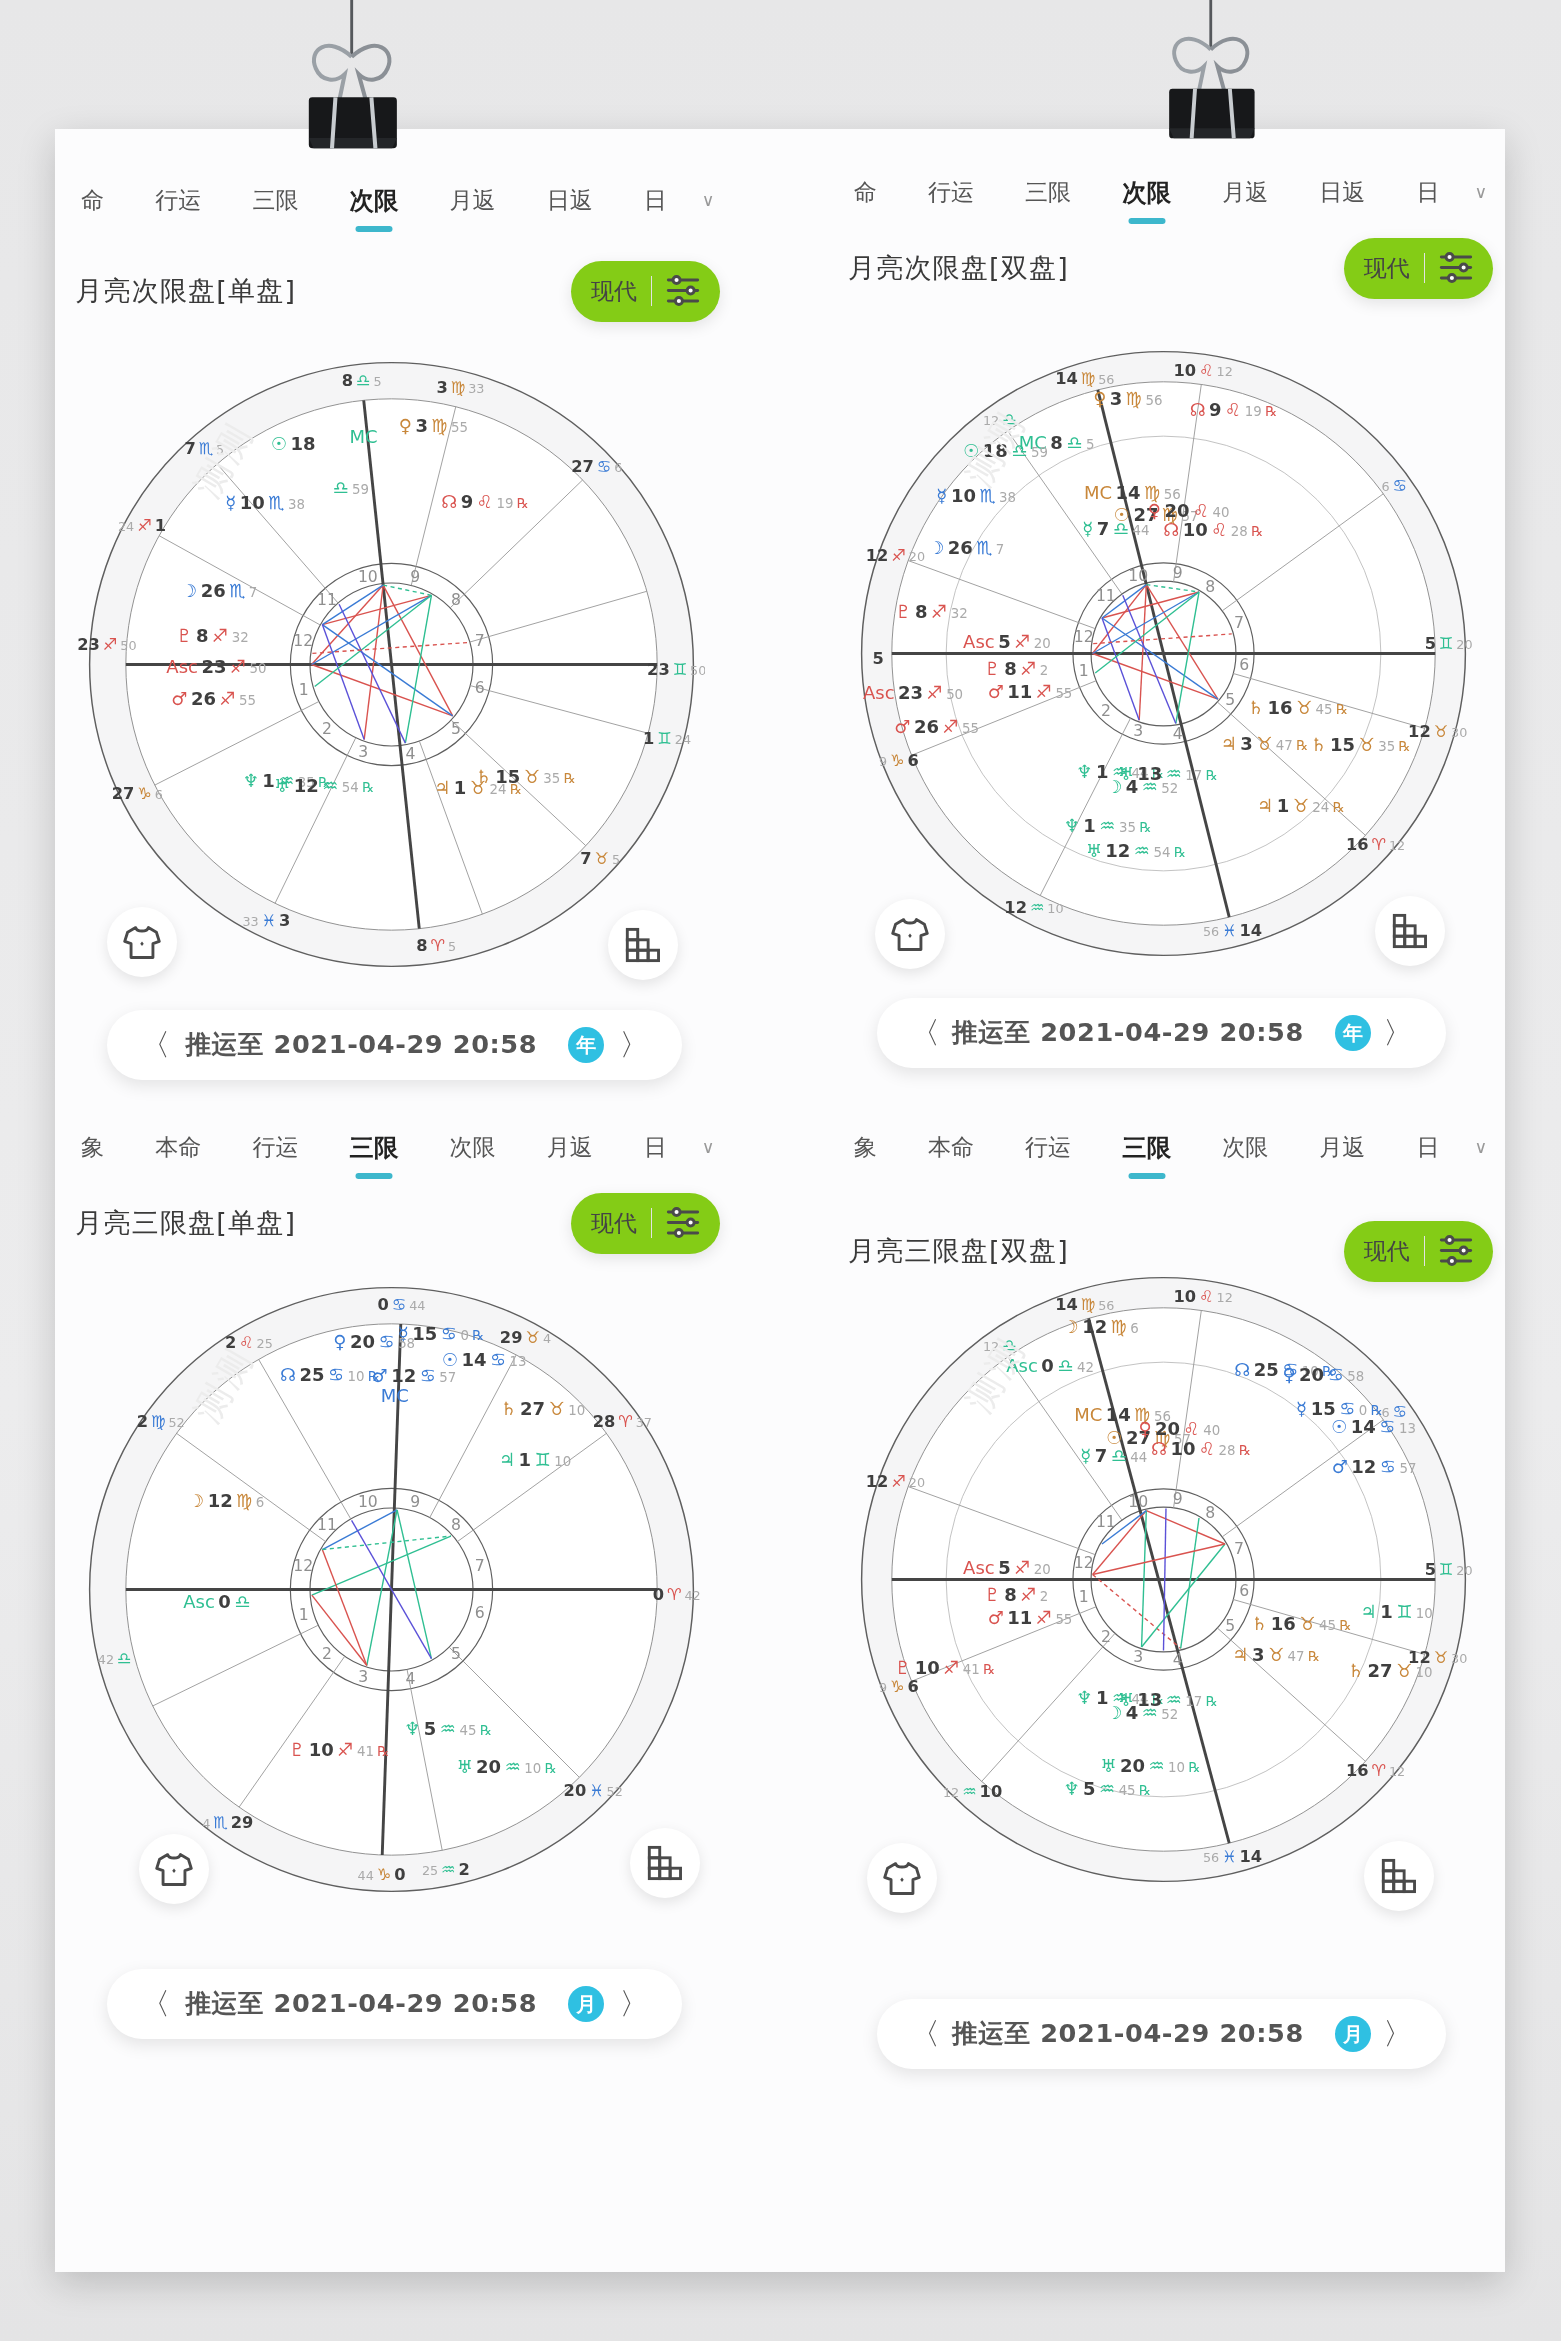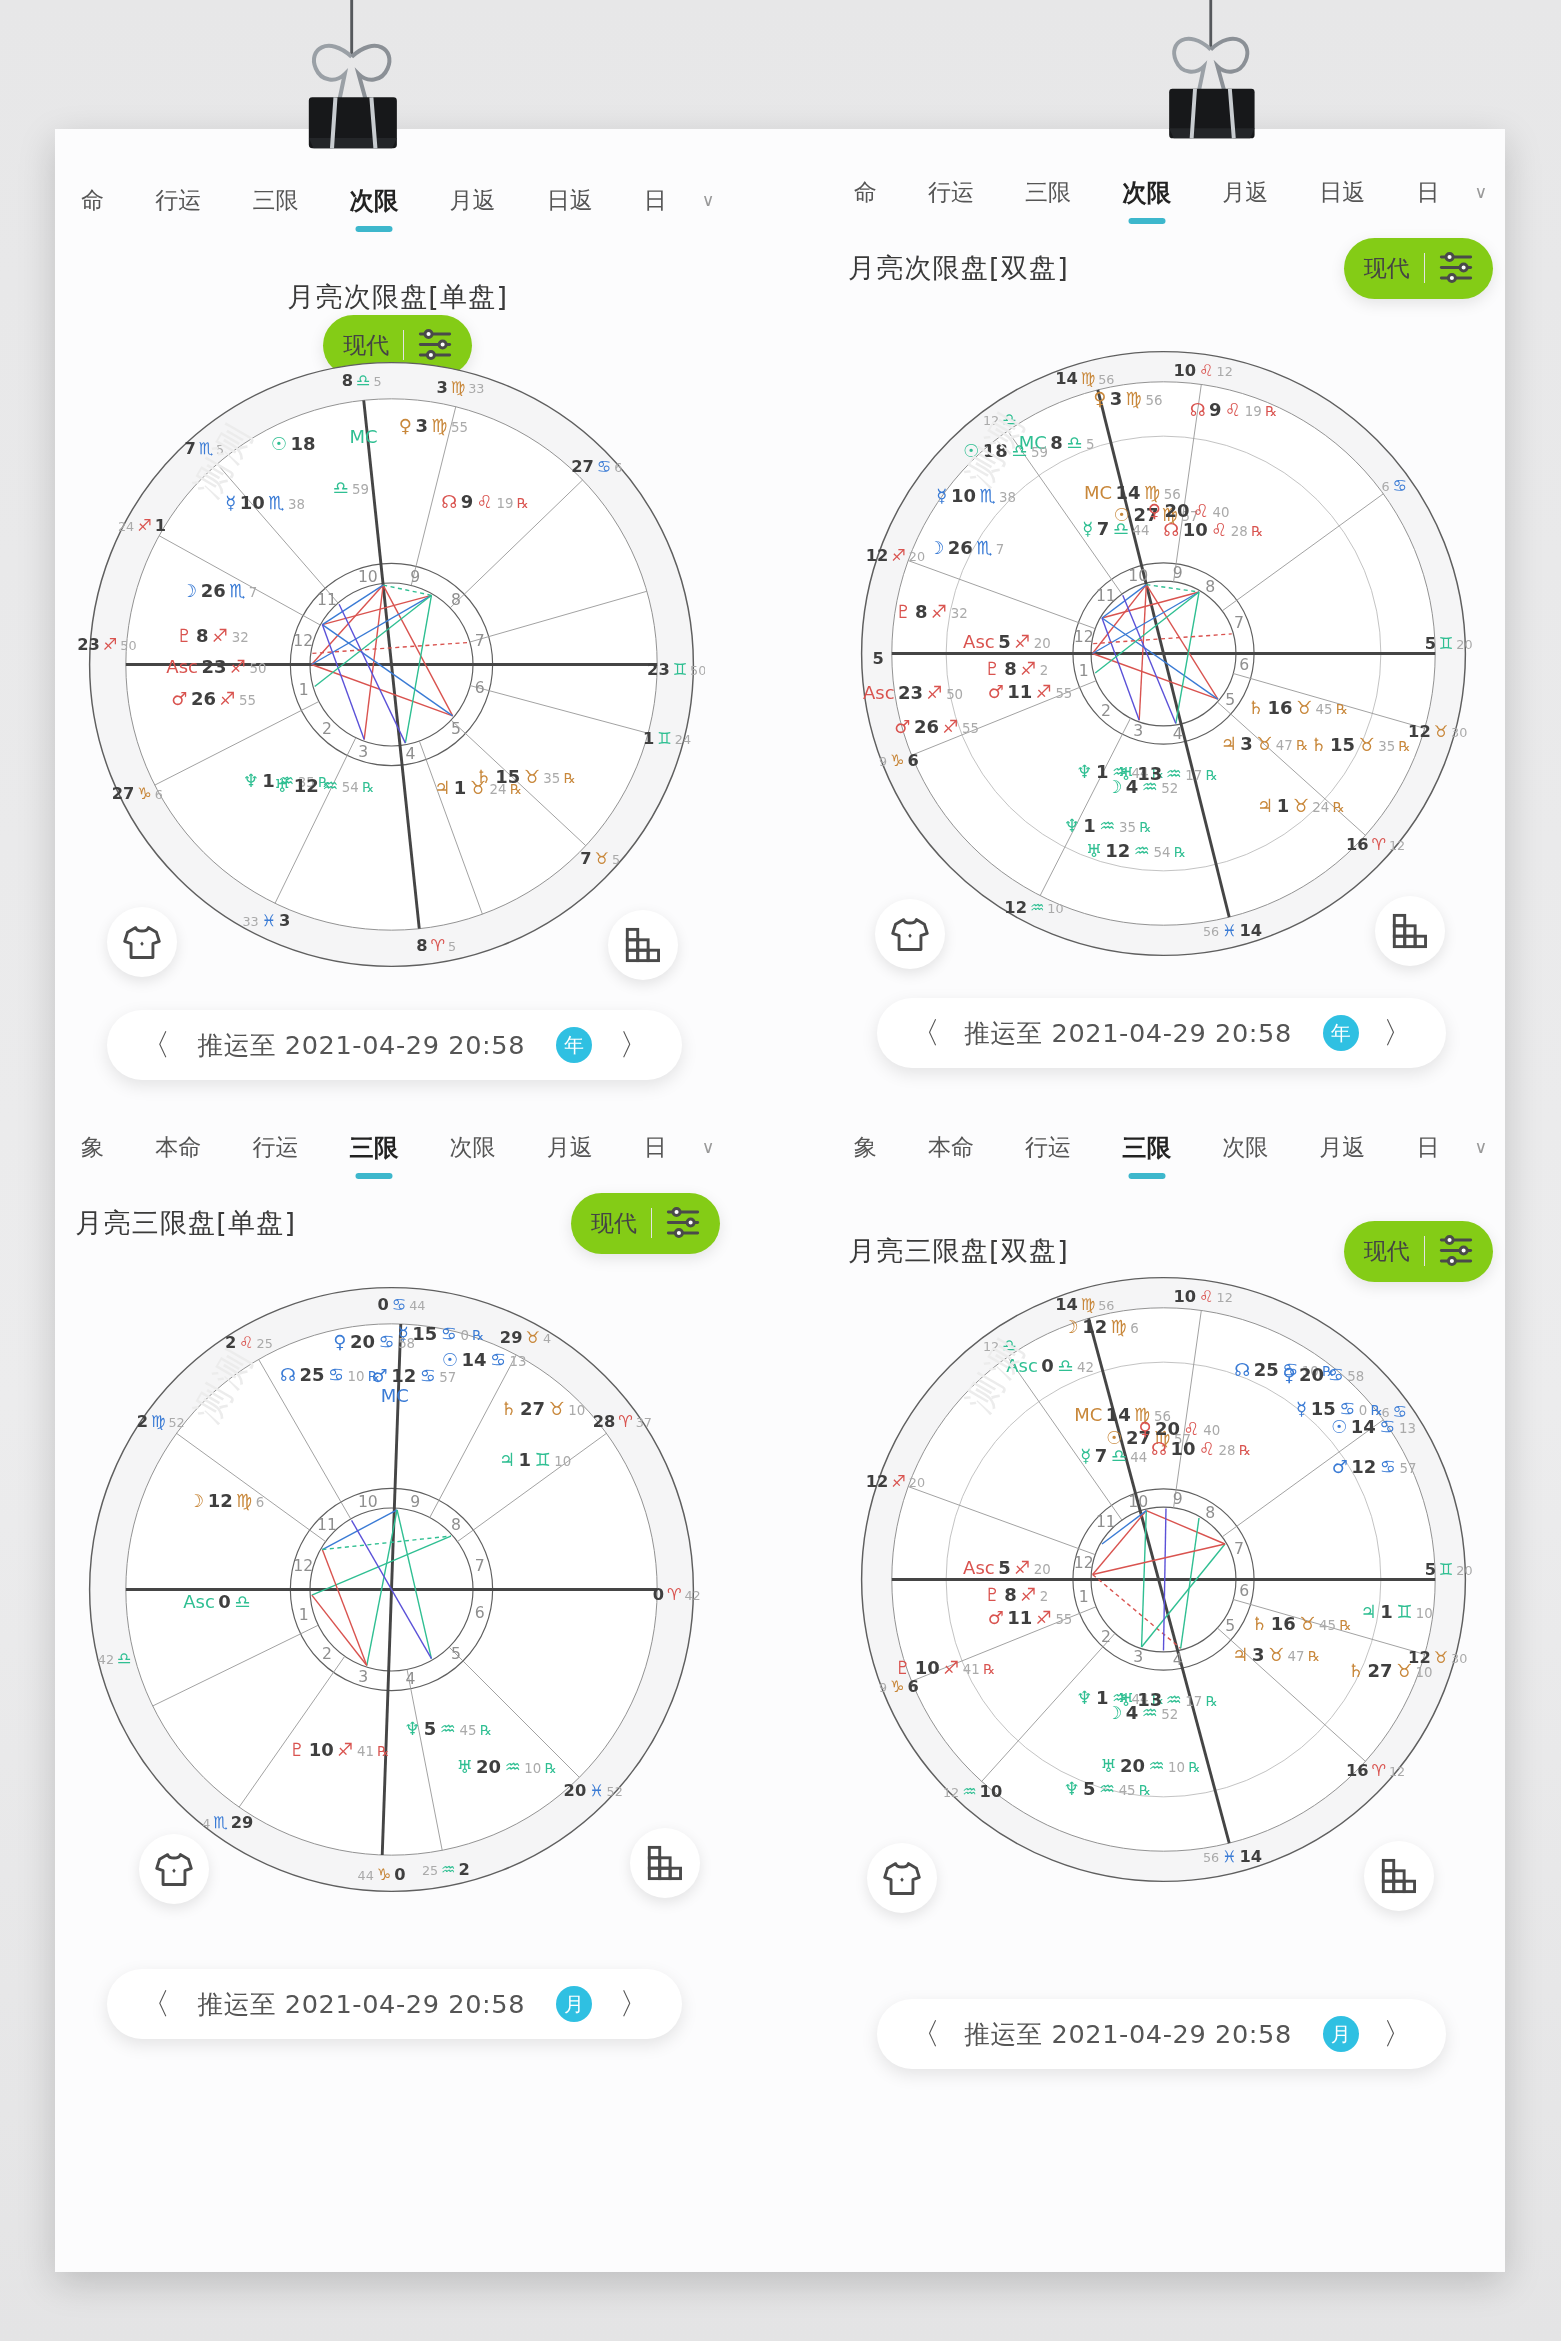--- a/index.html
+++ b/index.html
@@ -21,21 +21,21 @@
   .tab-chevron{font-size:17.4px;color:#999;padding-top:16.3px;margin-left:-16.3px;}
   .title-row{position:absolute;left:0;width:100%;display:flex;align-items:center;justify-content:space-between;}
   .chart-title{font-size:27px;font-weight:500;color:#3a3a3a;margin:0;letter-spacing:1.2px;}
   .mode-pill{display:flex;align-items:center;background:#84cc16;border-radius:37px;box-shadow:0 4.6px 15px rgba(0,0,0,.10);padding:12.8px 20px;gap:14px;}
   .mode-pill .lbl{font-size:23px;color:#444;}
   .mode-pill .div{width:1.2px;height:30px;background:#e3e3e3;}
   .chart-wrap{position:absolute;width:627px;height:627px;}
   .corner-btn{position:absolute;width:70px;height:70px;border-radius:50%;background:#fff;box-shadow:0 4.6px 14px rgba(0,0,0,.10);display:flex;align-items:center;justify-content:center;}
   .date-bar{position:absolute;height:70px;background:#fff;border-radius:36px;box-shadow:0 5.8px 17.4px rgba(0,0,0,.10);display:flex;align-items:center;justify-content:space-between;padding:0 33px;box-sizing:border-box;}
   .date-bar .chev{font-size:30px;color:#555;line-height:1;}
-  .date-bar .mid{display:flex;align-items:center;gap:31px;margin:0 auto;}
+  .date-bar .mid{display:flex;align-items:flex-start;gap:31px;margin:0 auto;font-weight:bold;}
   .date-bar .txt{font-size:25.6px;color:#555;letter-spacing:0.6px;}
   .badge{width:36px;height:36px;border-radius:50%;display:flex;align-items:center;justify-content:center;font-size:20px;color:#fff;}
   svg text{font-family:"DejaVu Sans","Liberation Sans",sans-serif;}
 </style>
 </head>
 <body>
 
 <div class="clip" style="left:296px;top:0;">
   <svg width="116" height="168" viewBox="0 0 200 290">
     <line x1="96" y1="0" x2="96" y2="95" stroke="#55585c" stroke-width="5"></line>
@@ -62,21 +62,21 @@
       <nav class="tabs">
         <span class="tab">命</span>
         <span class="tab">行运</span>
         <span class="tab">三限</span>
         <span class="tab active">次限<i class="bar"></i></span>
         <span class="tab">月返</span>
         <span class="tab">日返</span>
         <span class="tab">日</span>
         <span class="tab-chevron">∨</span>
       </nav>
-      <div class="title-row" style="top: 105px; flex-direction: column;">
+      <div class="title-row" style="top: 87px;">
         <h2 class="chart-title">月亮次限盘[单盘]</h2>
         <div class="mode-pill">
           <span class="lbl">现代</span>
           <div class="div"></div>
           <span><svg width="34" height="33" viewBox="0 0 58 56">
               <g stroke="#4a4a4a" stroke-width="5" stroke-linecap="round">
                 <line x1="4" y1="10" x2="54" y2="10"></line>
                 <circle cx="18" cy="10" r="6" fill="#fff"></circle>
                 <line x1="4" y1="28" x2="54" y2="28"></line>
                 <circle cx="42" cy="28" r="6" fill="#fff"></circle>

